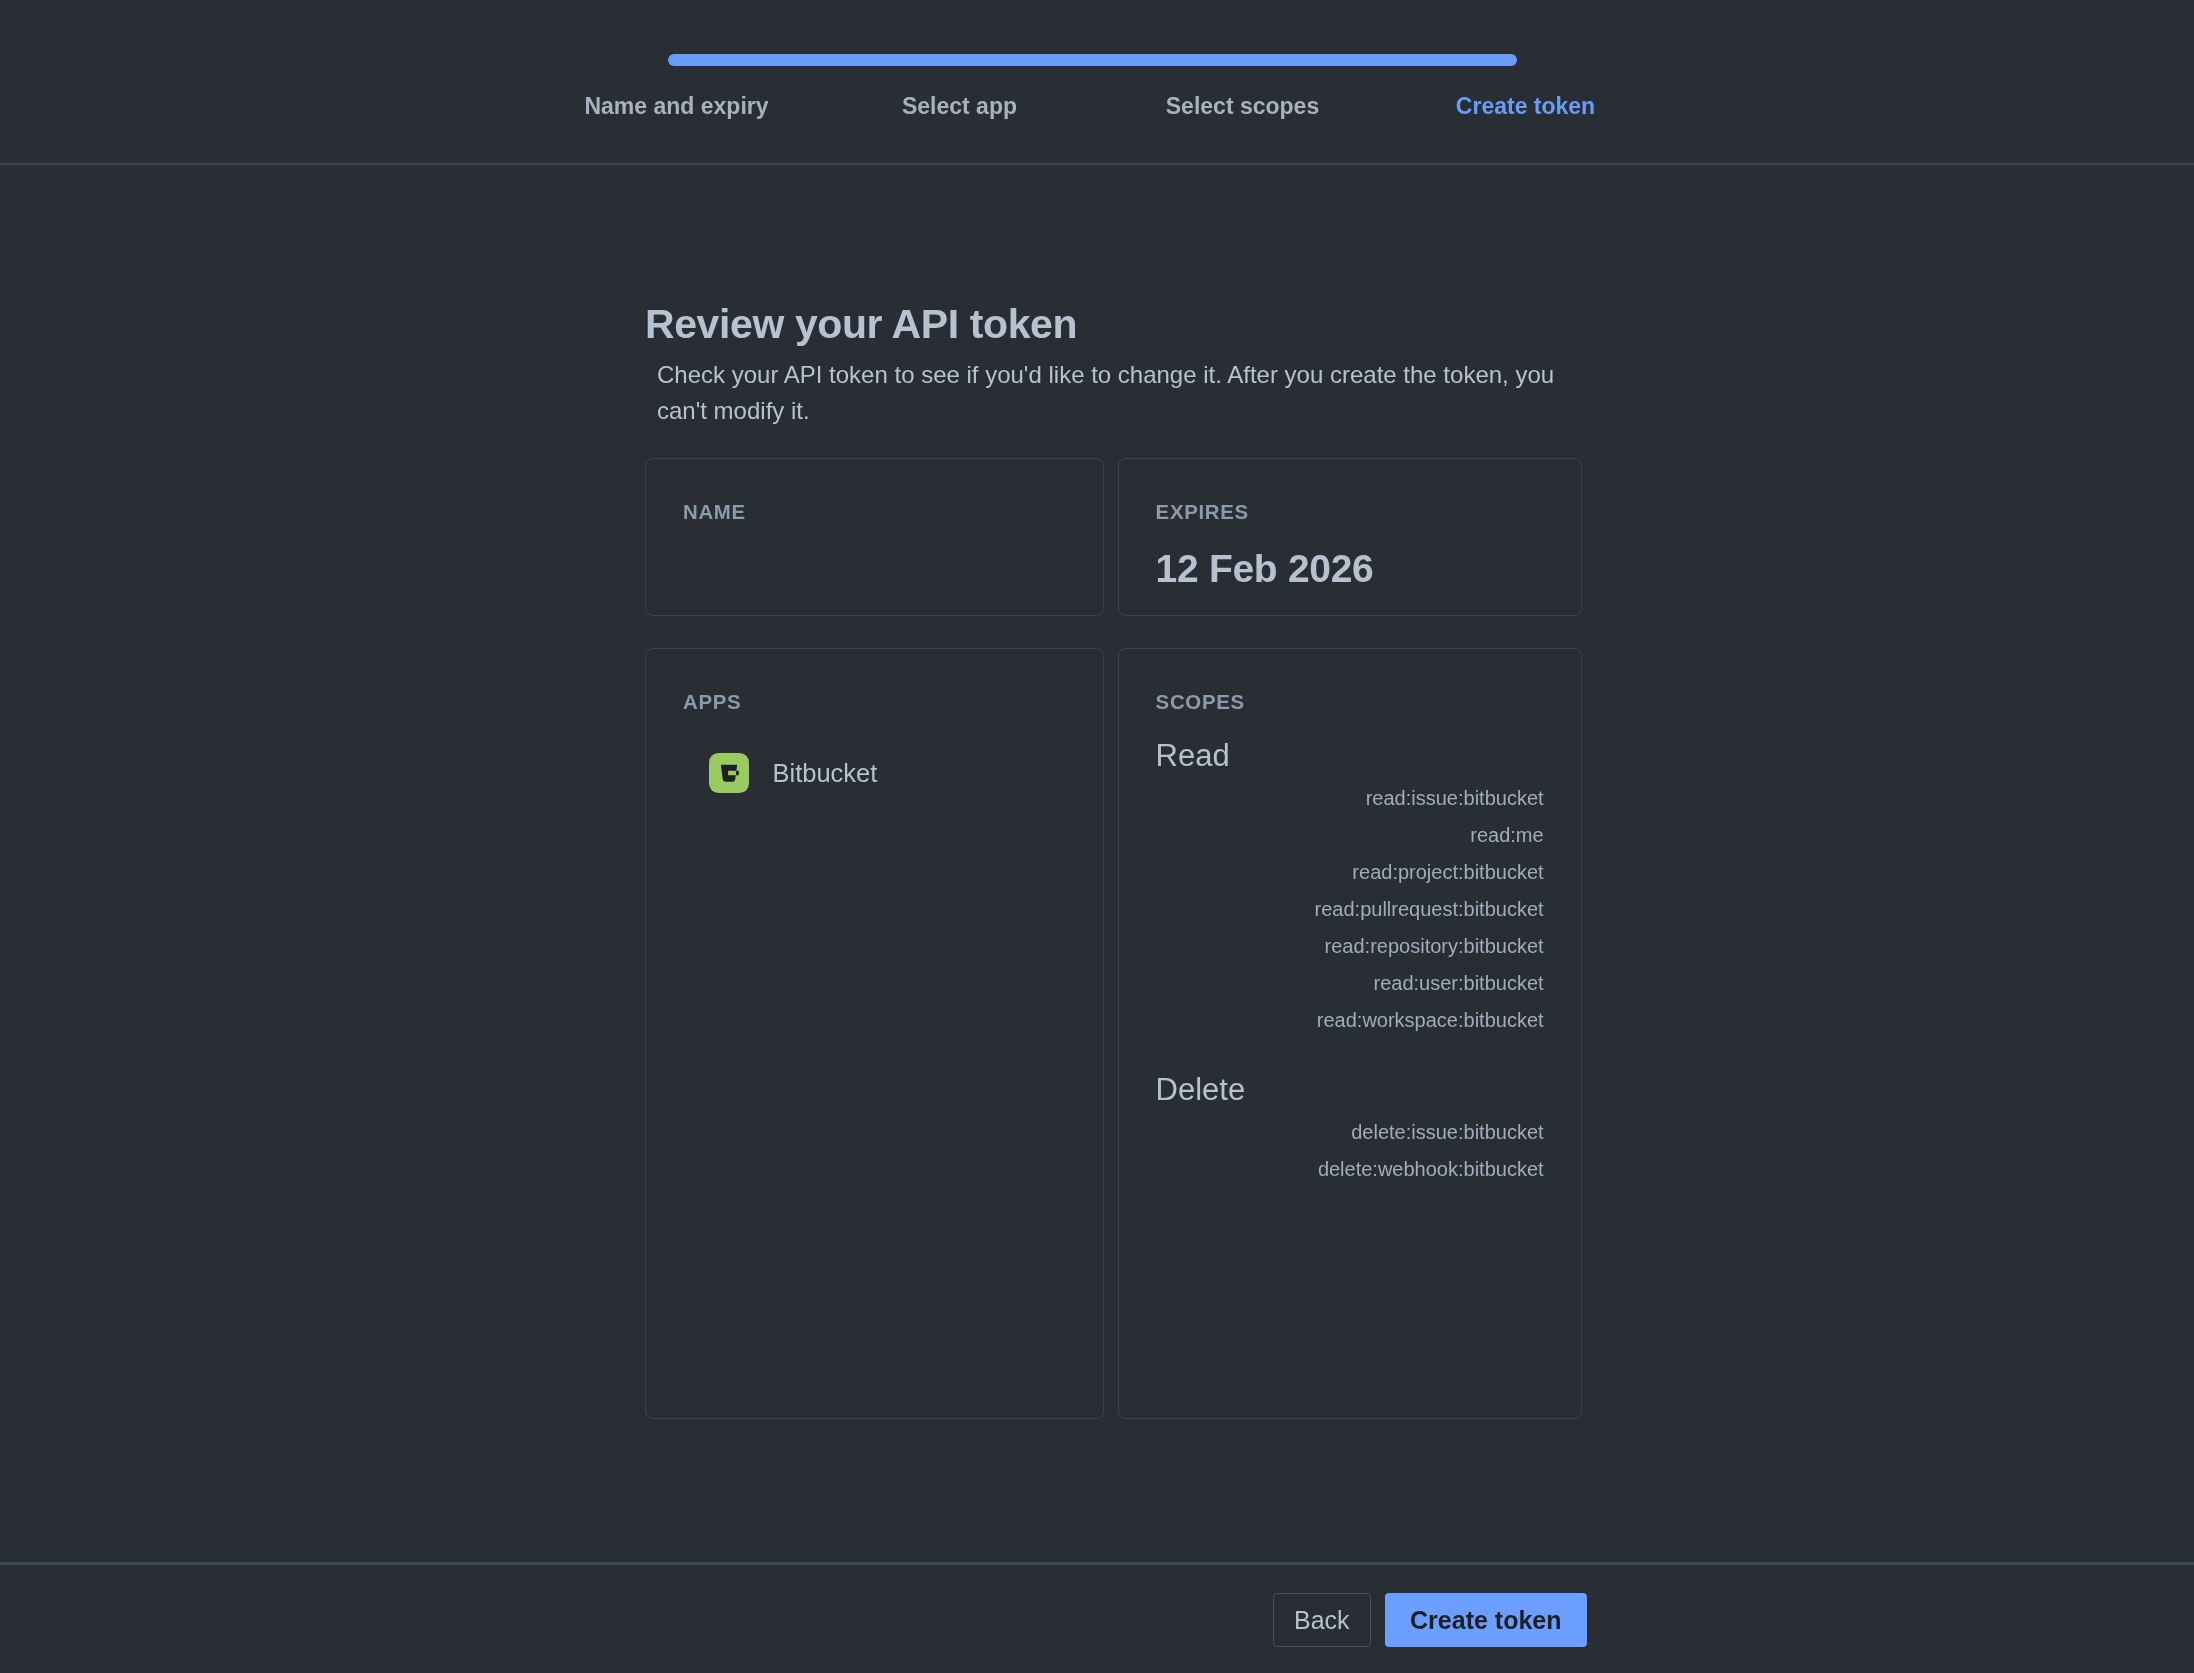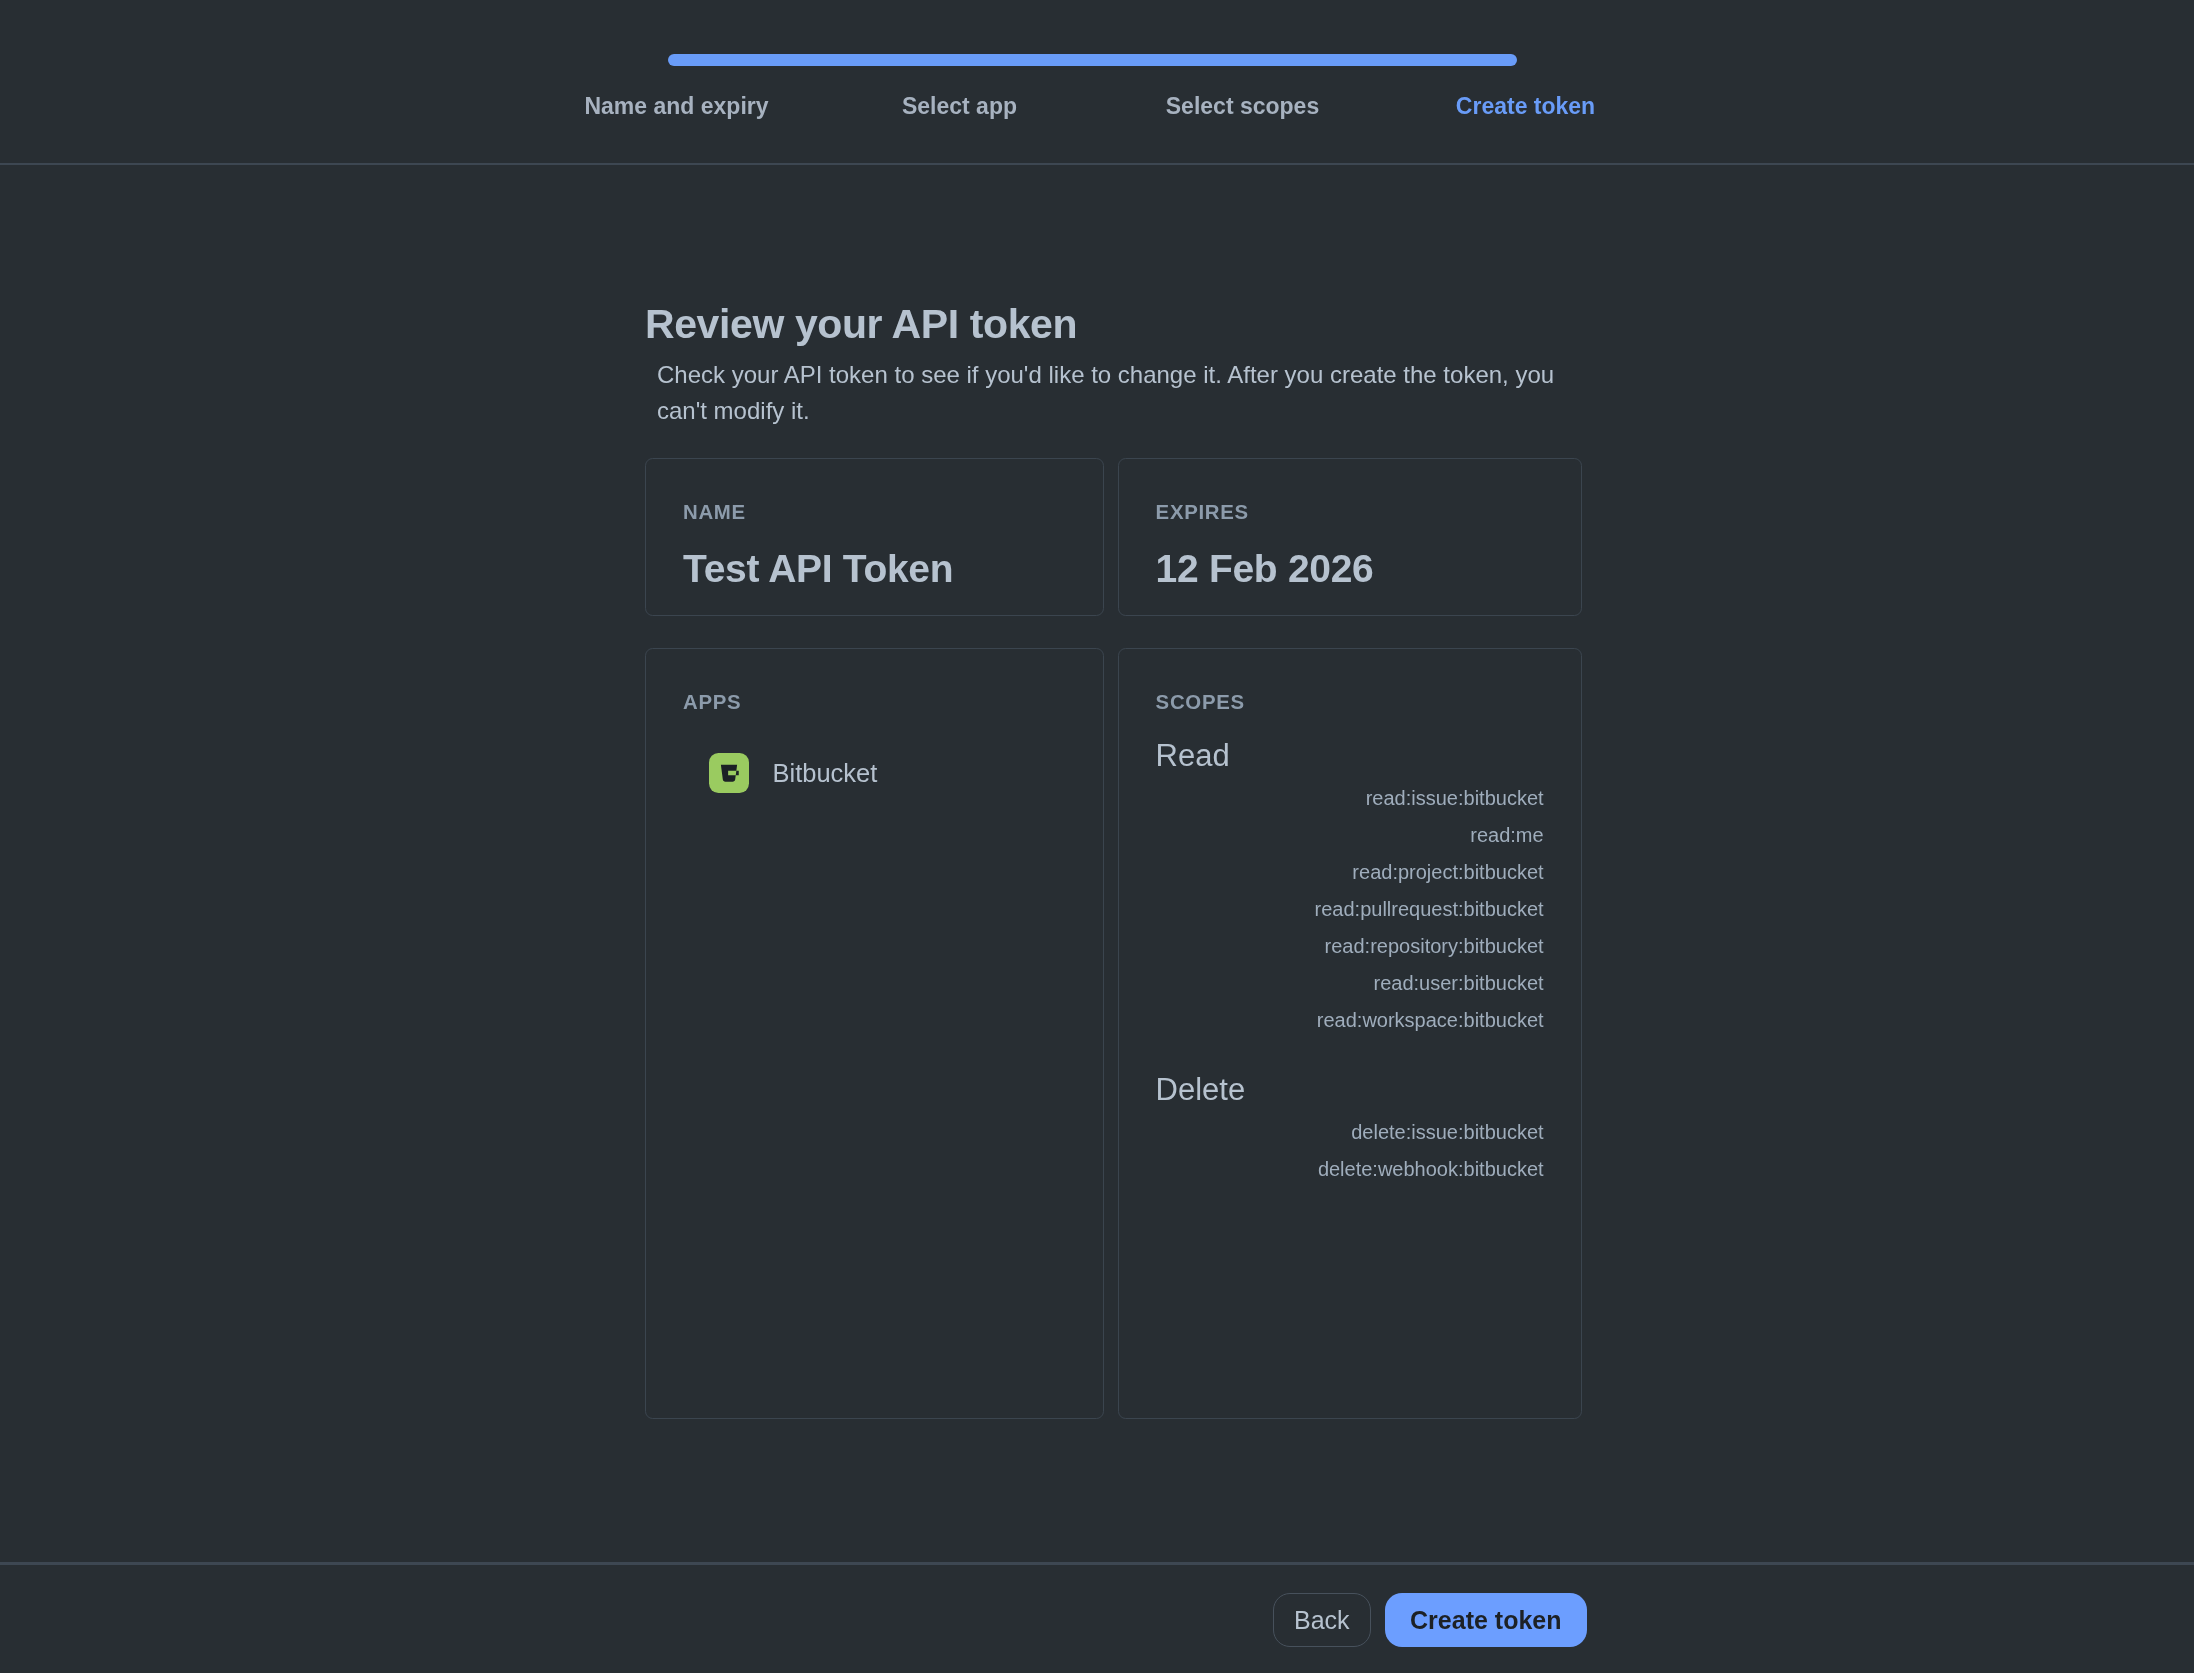--- a/index.html
+++ b/index.html
@@ -112,21 +112,21 @@
   
   .footer-divider{
     position:absolute;left:0;top:1562px;width:2194px;height:2.6px;
     background:var(--divider);
   }
   .footer-actions{
     position:absolute;top:1593px;right:607px;
     display:flex;gap:13.6px;
   }
   .btn{
-    height:54px;border-radius:17px;
+    height:54px;border-radius:4px;
     font-family:"Liberation Sans", sans-serif;
     font-size:25px;font-weight:500;
     display:flex;align-items:center;justify-content:center;
     cursor:pointer;white-space:nowrap;
   }
   .btn-back{
     padding:0 20.4px;
     background:transparent;
     border:1.7px solid #47515C;
     color:var(--text-primary);
@@ -153,21 +153,20 @@
 </div>
 
 <div class="content">
   <h1 class="page-title">Review your API token</h1>
   <p class="page-desc">Check your API token to see if you'd like to change it. After you create the token, you can't modify it.</p>
 
   <div class="cards">
 
     <div class="card">
       <div class="card-label">NAME</div>
-      <div class="card-value">Test API Token</div>
     </div>
 
     <div class="card">
       <div class="card-label">EXPIRES</div>
       <div class="card-value">12 Feb 2026</div>
     </div>
 
     <div class="card">
       <div class="card-label">APPS</div>
       <div id="apps-list">

